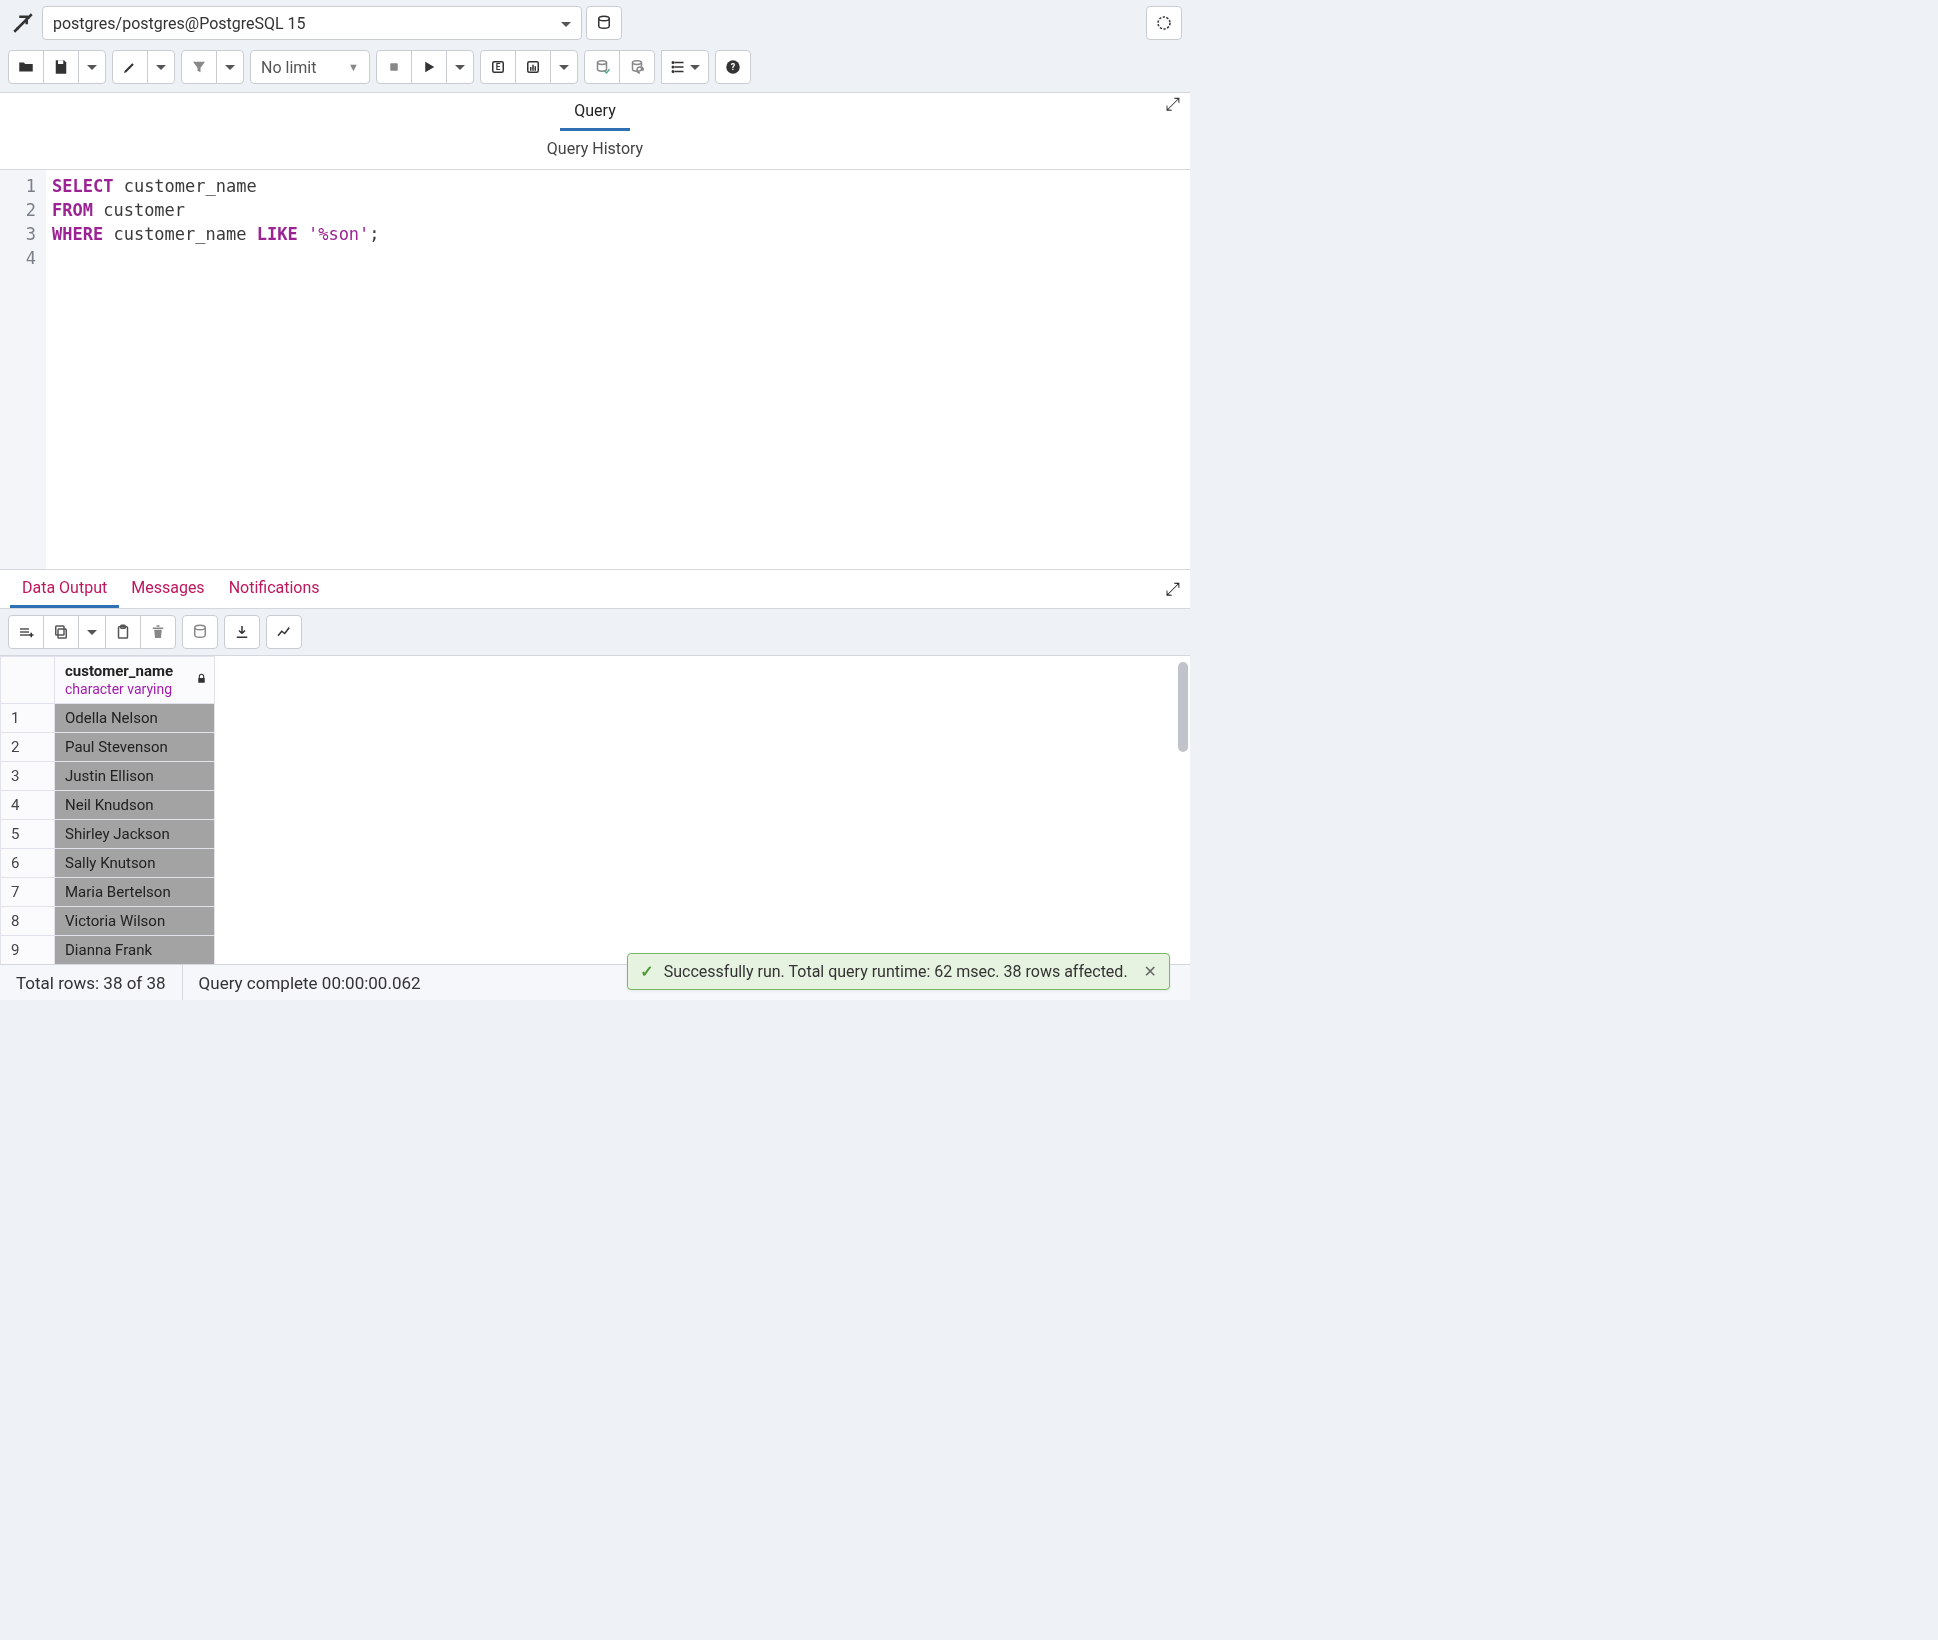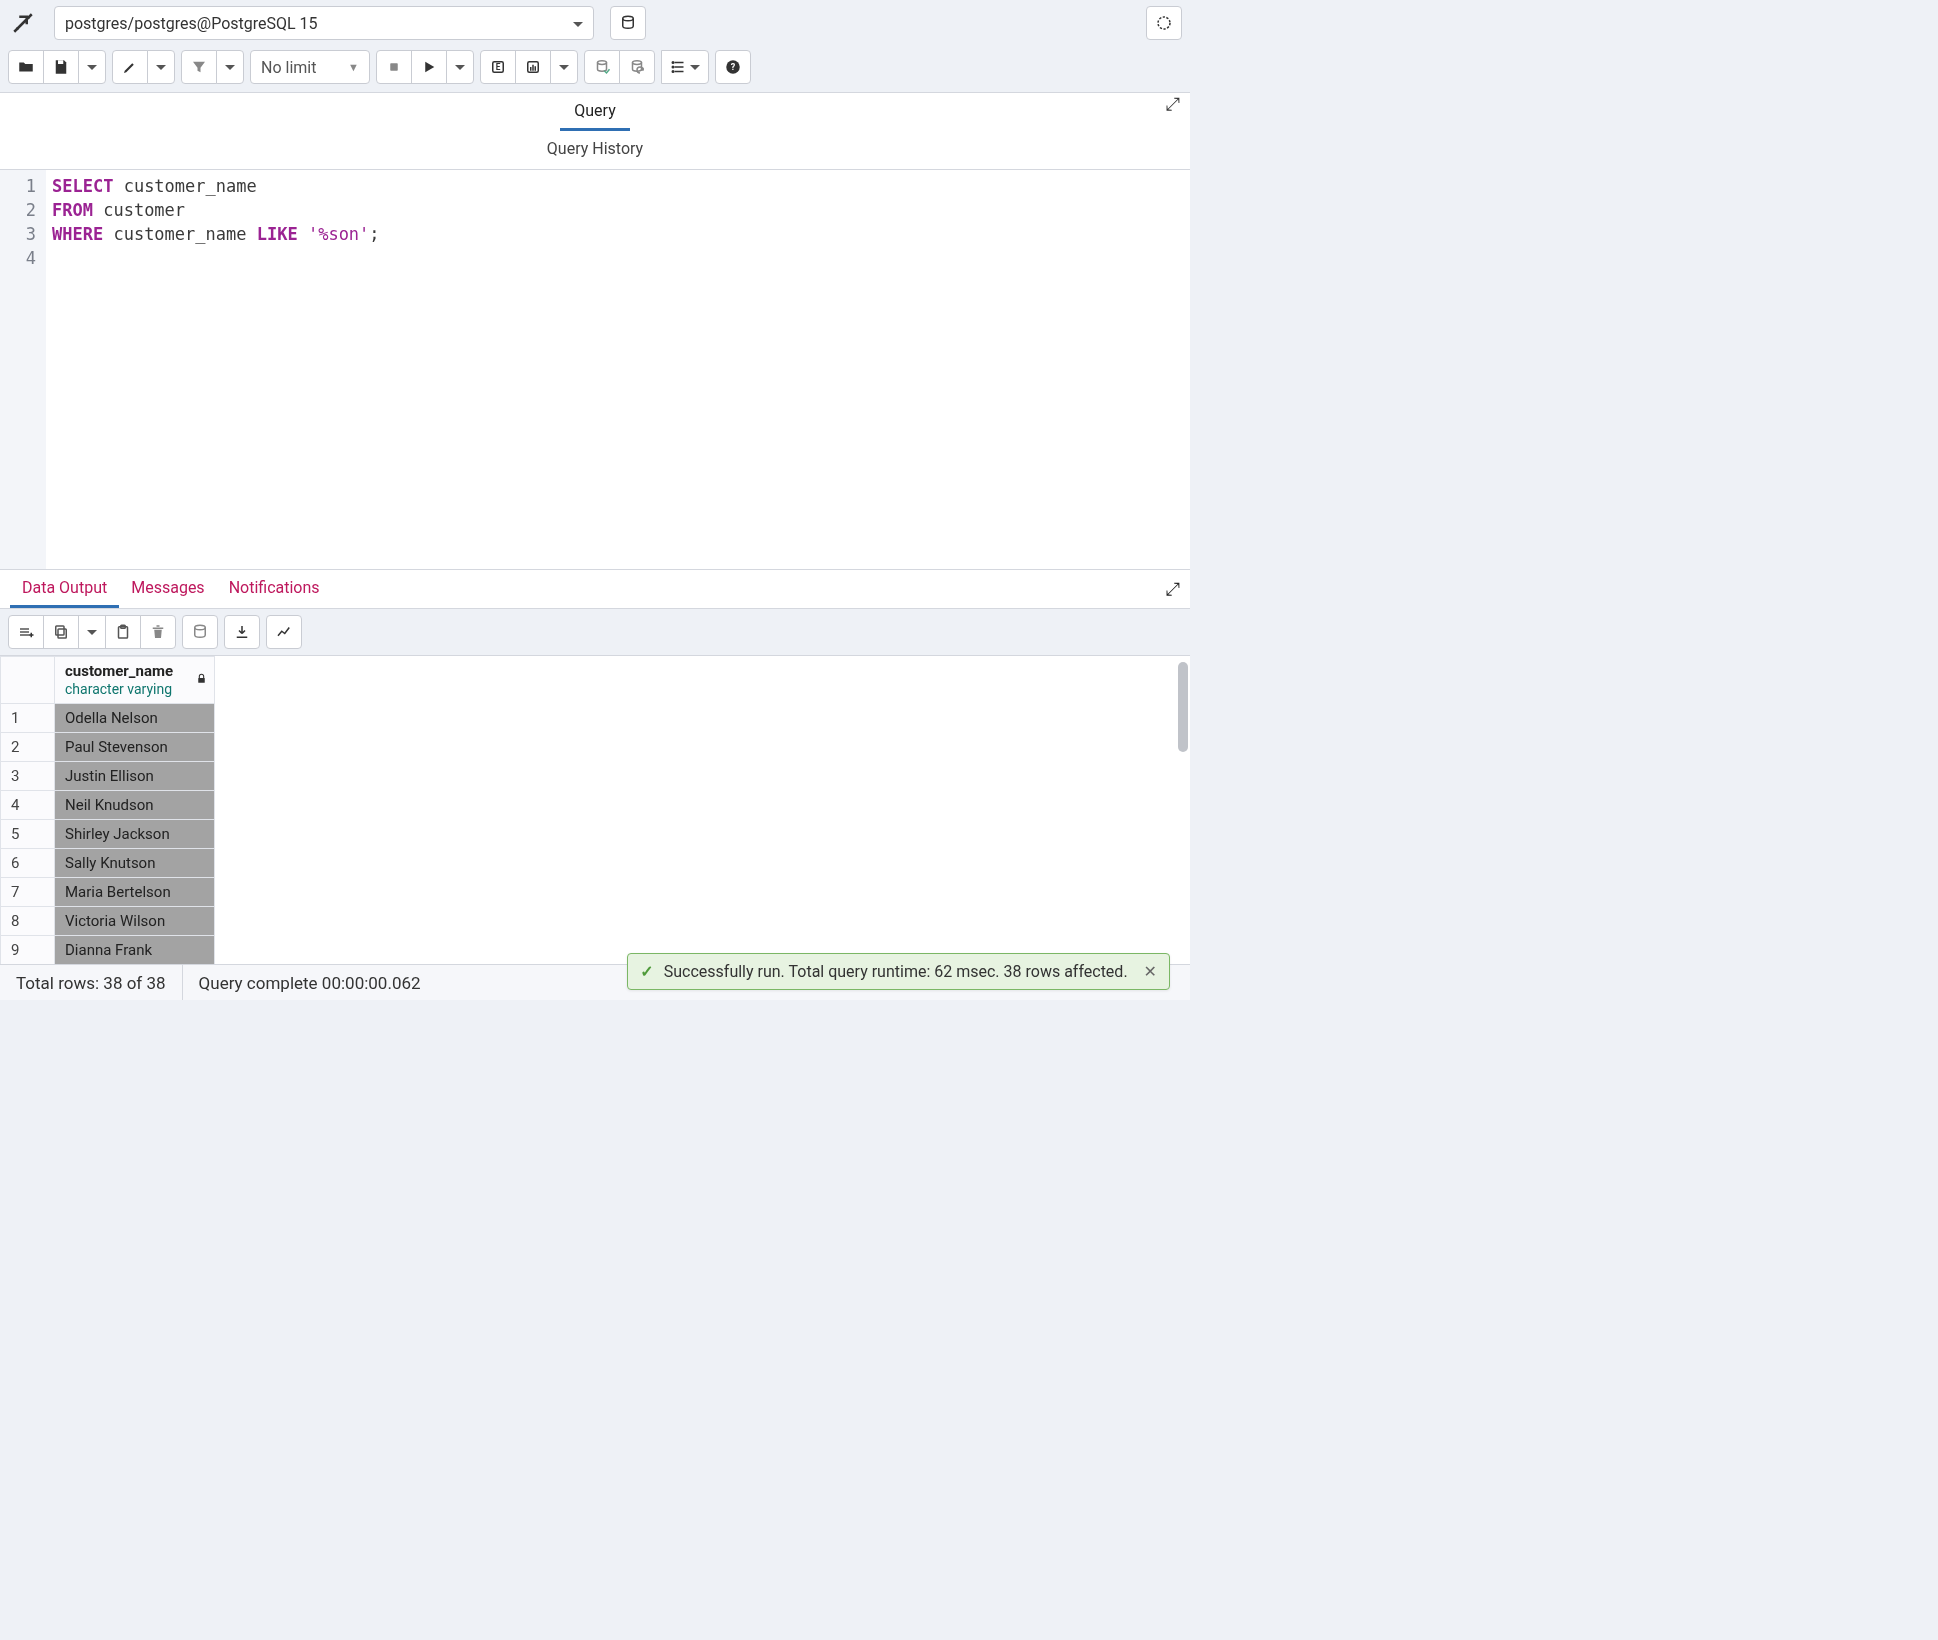--- a/index.html
+++ b/index.html
@@ -11,21 +11,21 @@
     width: 1190px;
     height: 1000px;
     overflow: hidden;
     position: relative;
   }
 
   
   .top-bar {
     display: flex;
     align-items: center;
-    gap: 16px;
+    gap: 4px;
     padding: 6px 8px;
     background: #eef1f6;
   }
   .plug-icon {
     width: 30px; height: 30px;
     display:flex; align-items:center; justify-content:center;
     font-size: 20px;
   }
   .conn-select {
     flex: 0 0 540px;
@@ -151,21 +151,21 @@
     padding: 5px 10px;
     text-align:left;
     background:#a3a3a3;
   }
   table.results th { background:#fbfbfd; font-weight:400; }
   table.results th.rownum, table.results td.rownum {
     width:54px; text-align:left; color:#444; background:#fbfbfd;
   }
   .col-header { position:relative; padding-right:26px !important;}
   .col-header .name { font-weight:700; display:block;}
-  .col-header .type { color:#0f766e; font-size:14px;}
+  .col-header .type { color:#a21caf; font-size:14px;}
   .col-header .lock { position:absolute; right:6px; top:50%; transform:translateY(-50%); color:#444;}
   .col-header { width:160px; }
 
   
   .fake-scroll {
     position:absolute; right:2px; top:6px; width:10px; height:90px;
     background:#c0c3c9; border-radius:5px;
   }
 
   

